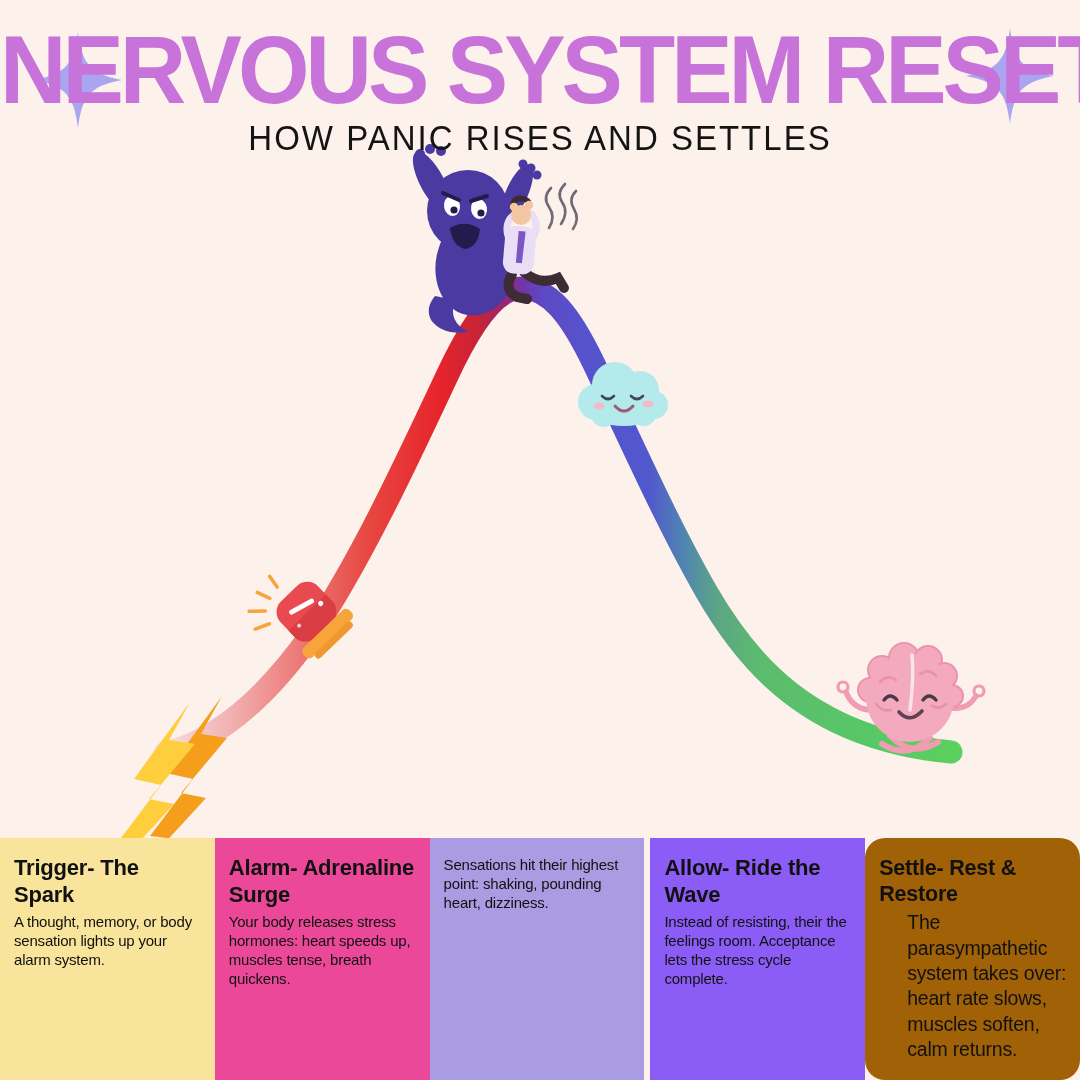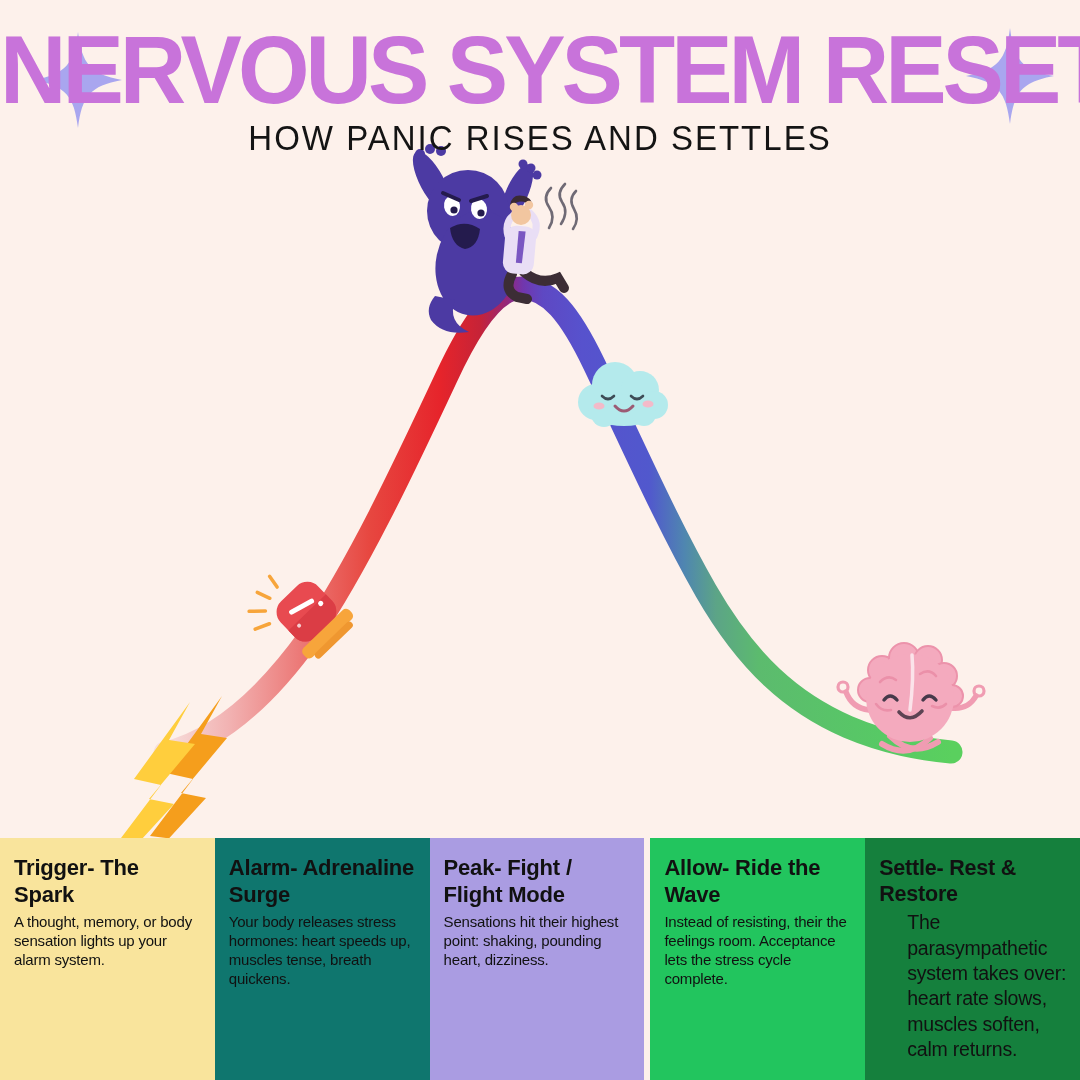--- a/index.html
+++ b/index.html
@@ -196,31 +196,30 @@
     </svg>
     <h1 class="title" style="color: rgb(200, 115, 218);">NERVOUS SYSTEM RESET</h1>
     <h2 class="subtitle" style="color: rgb(20, 20, 20);">HOW PANIC RISES AND SETTLES</h2>
   </div>
 
   <div class="stages">
     <div class="stage" style="background: rgb(249, 228, 156);">
       <h3>Trigger- The Spark</h3>
       <p>A thought, memory, or body sensation lights up your alarm system.</p>
     </div>
-    <div class="stage" style="background: #0f766e;">
+    <div class="stage" style="background: #ec4899;">
       <h3>Alarm- Adrenaline Surge</h3>
       <p>Your body releases stress hormones: heart speeds up, muscles tense, breath quickens.</p>
     </div>
     <div class="stage" style="background: rgb(170, 156, 226);">
-      <h3>Peak- Fight / Flight Mode</h3>
       <p>Sensations hit their highest point: shaking, pounding heart, dizziness.</p>
     </div>
-    <div class="stage" style="background: #22c55e; margin-left: 6px;">
+    <div class="stage" style="background: #8b5cf6; margin-left: 6px;">
       <h3>Allow- Ride the Wave</h3>
       <p>Instead of resisting, their the feelings room. Acceptance lets the stress cycle complete.</p>
     </div>
-    <div class="stage" style="background: #15803d;">
+    <div class="stage" style="background: #a16207; border-radius: 20px;">
       <h3>Settle- Rest &amp; Restore</h3>
       <p>The parasympathetic system takes over: heart rate slows, muscles soften, calm returns.</p>
     </div>
   </div>
 
 </div>
 
 </body></html>

